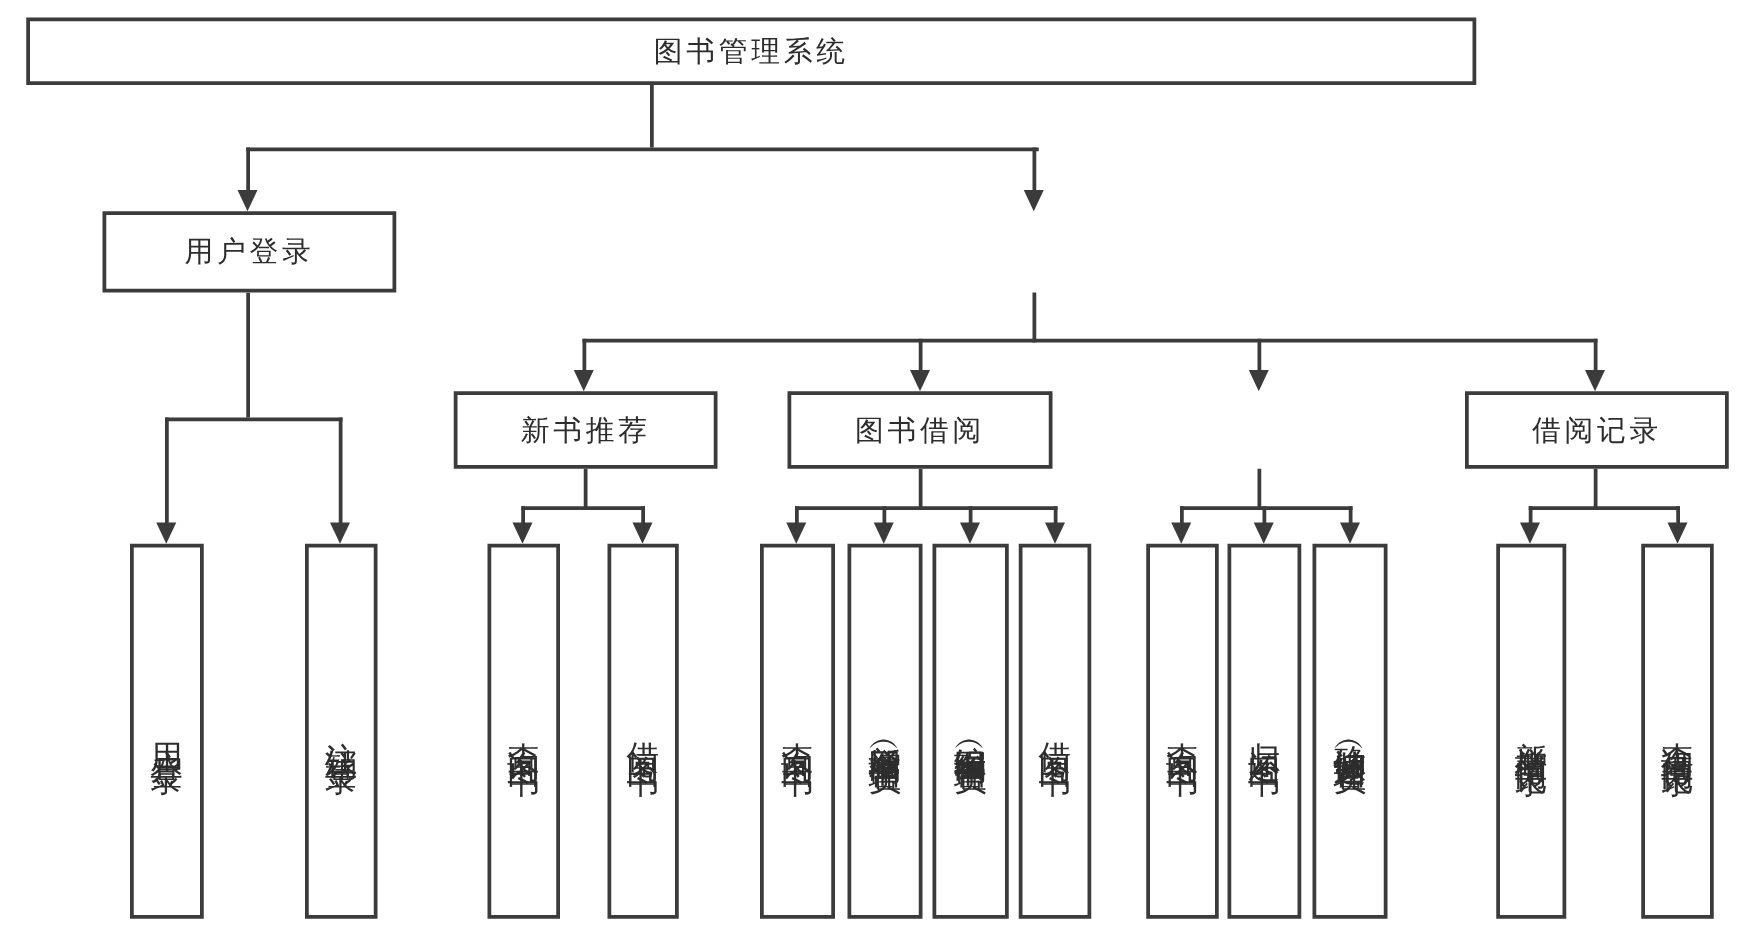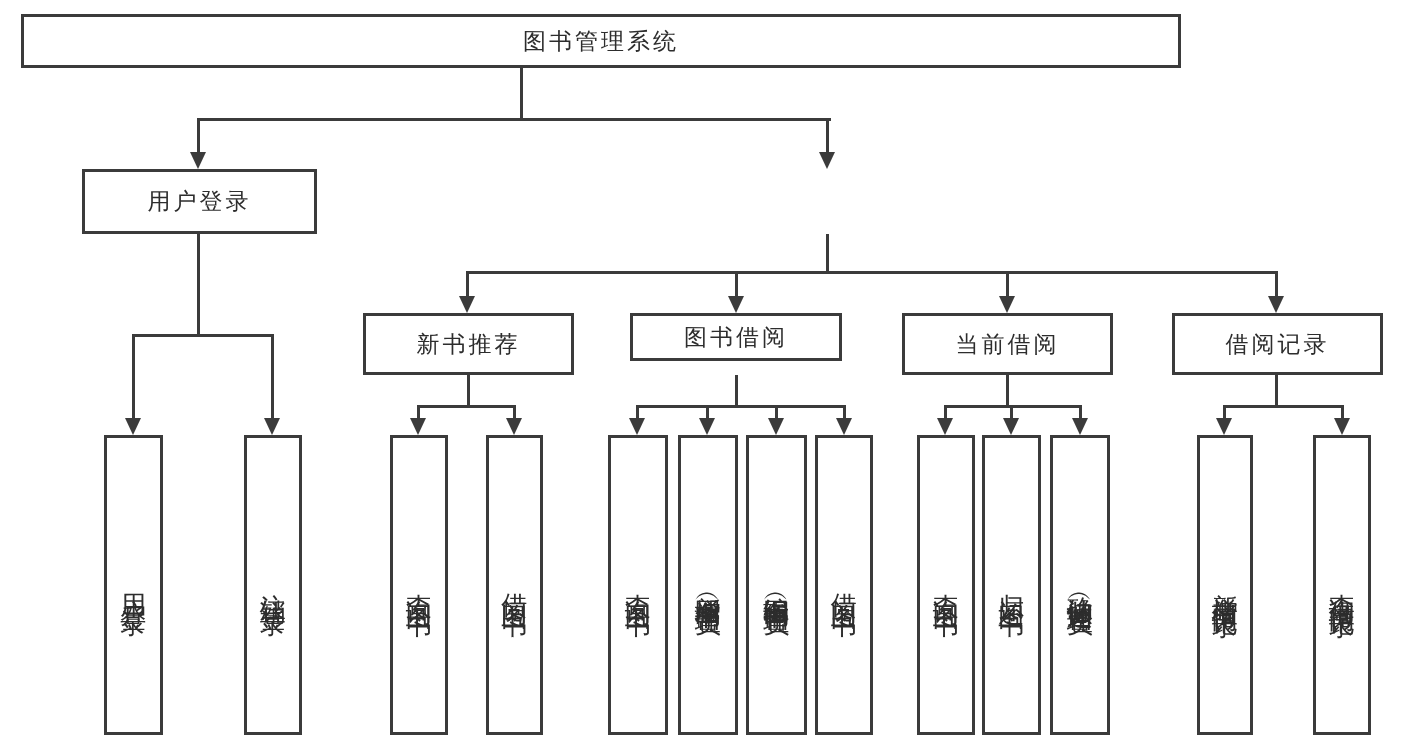--- a/index.html
+++ b/index.html
@@ -124,25 +124,22 @@
     <span class="hlabel">图书管理系统</span>
   </div>
 
   <div class="box" style="left:82px; top:169px; width:235px; height:65px;">
     <span class="hlabel">用户登录</span>
   </div>
 
   <div class="box" style="left:363px; top:313px; width:211px; height:62px;">
     <span class="hlabel">新书推荐</span>
   </div>
-  <div class="box" style="left:630px; top:313px; width:212px; height:48px;">
+  <div class="box" style="left:630px; top:313px; width:212px; height:62px;">
     <span class="hlabel">图书借阅</span>
-  </div>
-  <div class="box" style="left:902px; top:313px; width:211px; height:62px;">
-    <span class="hlabel">当前借阅</span>
   </div>
   <div class="box" style="left:1172px; top:313px; width:211px; height:62px;text-align:center;">
     <span class="hlabel">借阅记录</span>
   </div>
 
   <div class="box" style="left:104px; top:435px; width:59px; height:300px;">
     <span class="vlabel">用户登录</span>
   </div>
   <div class="box" style="left:244px; top:435px; width:58px; height:300px;">
     <span class="vlabel">注销登录</span>

